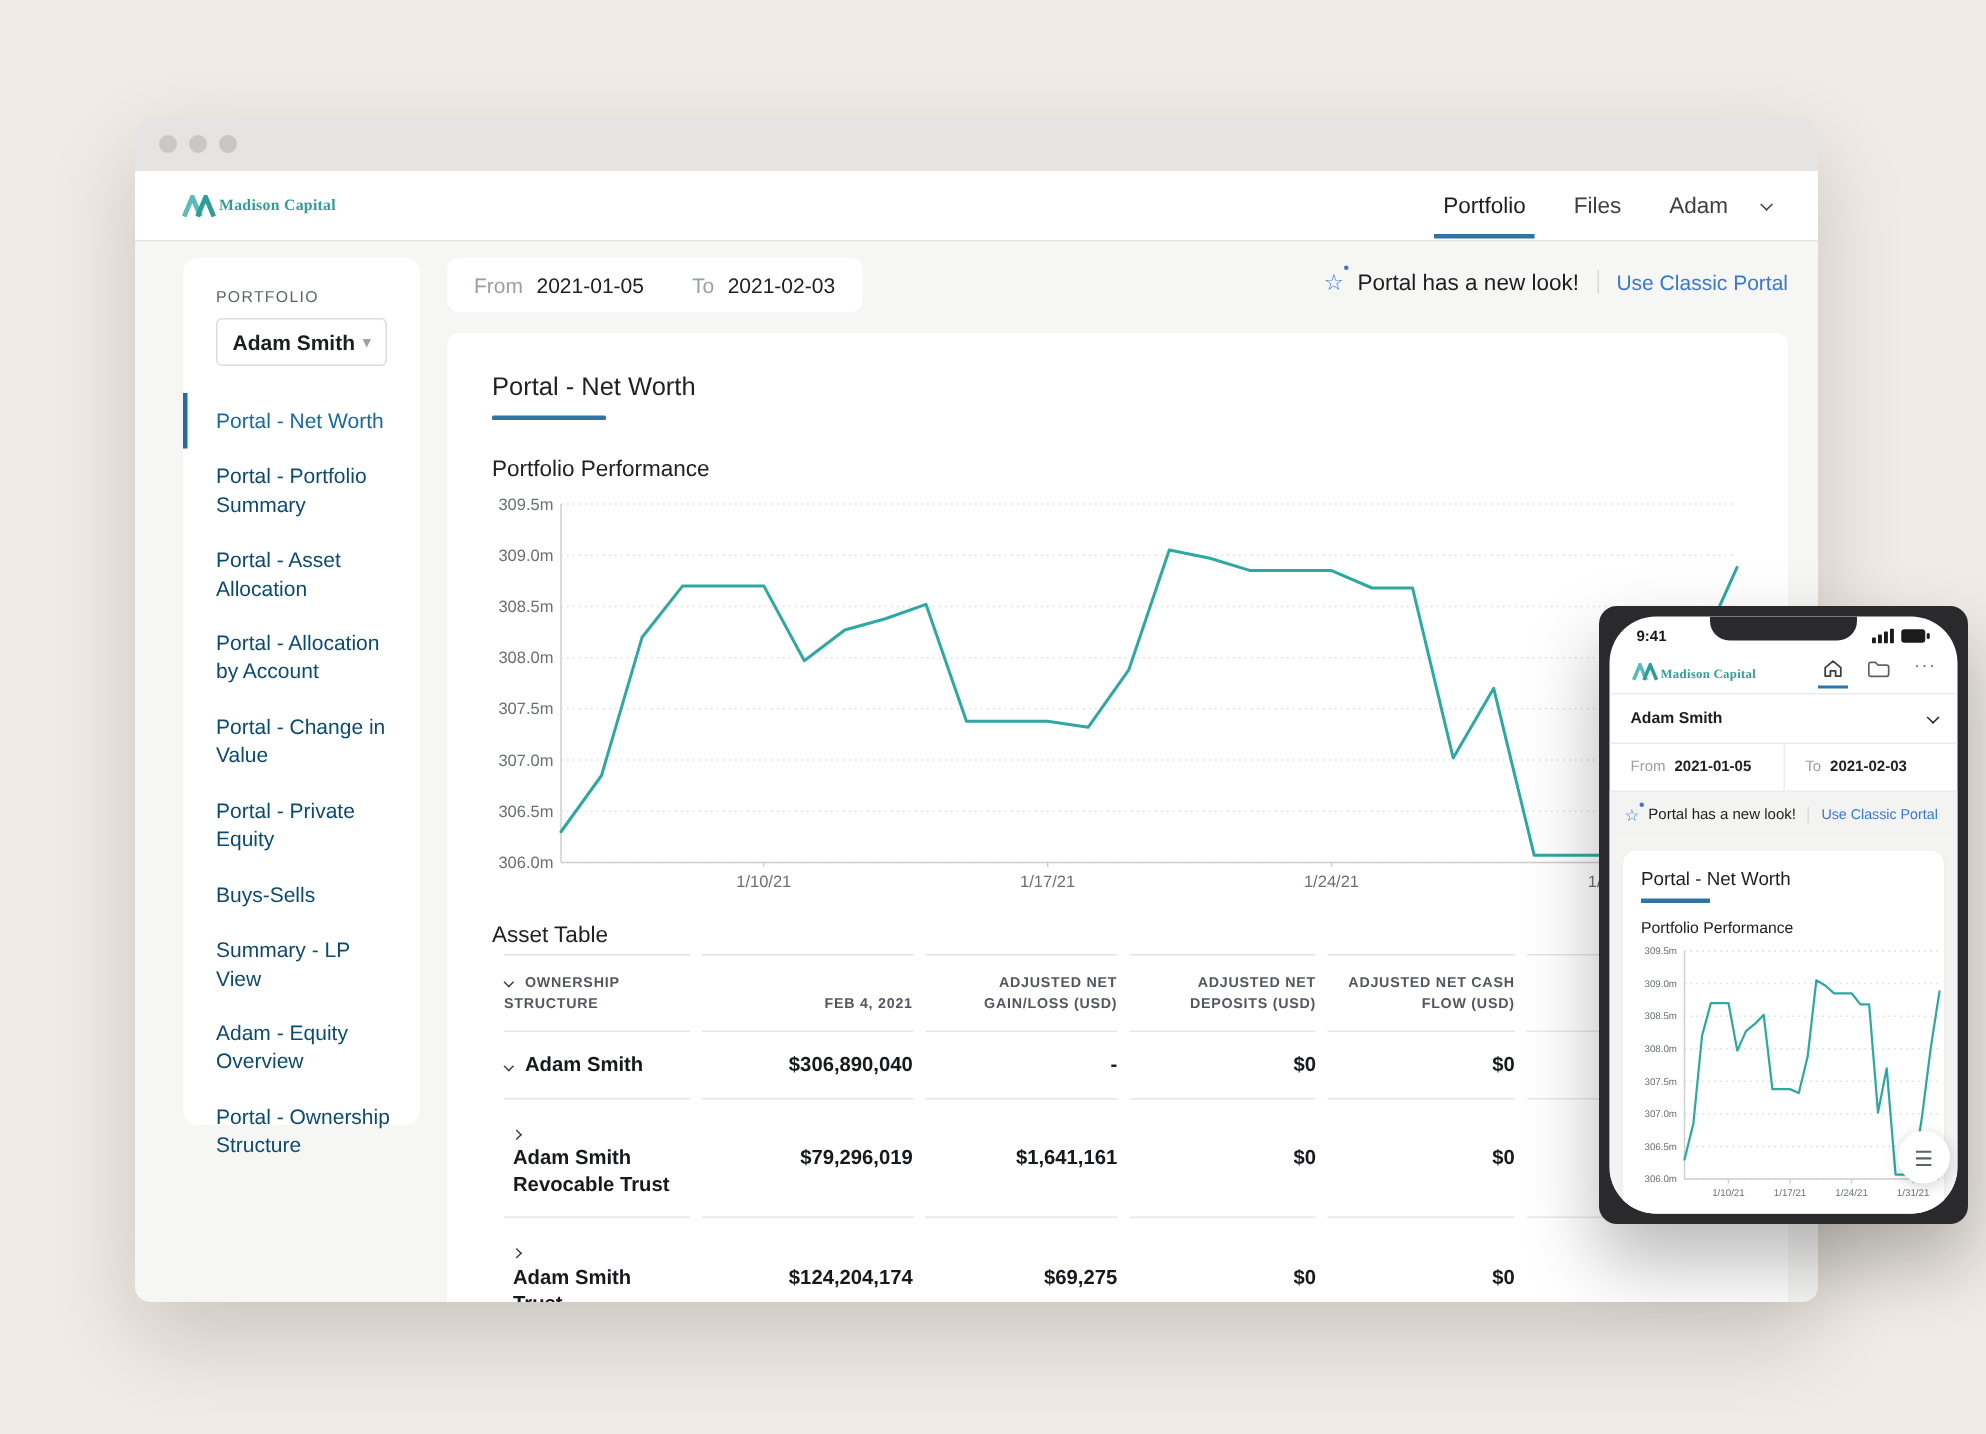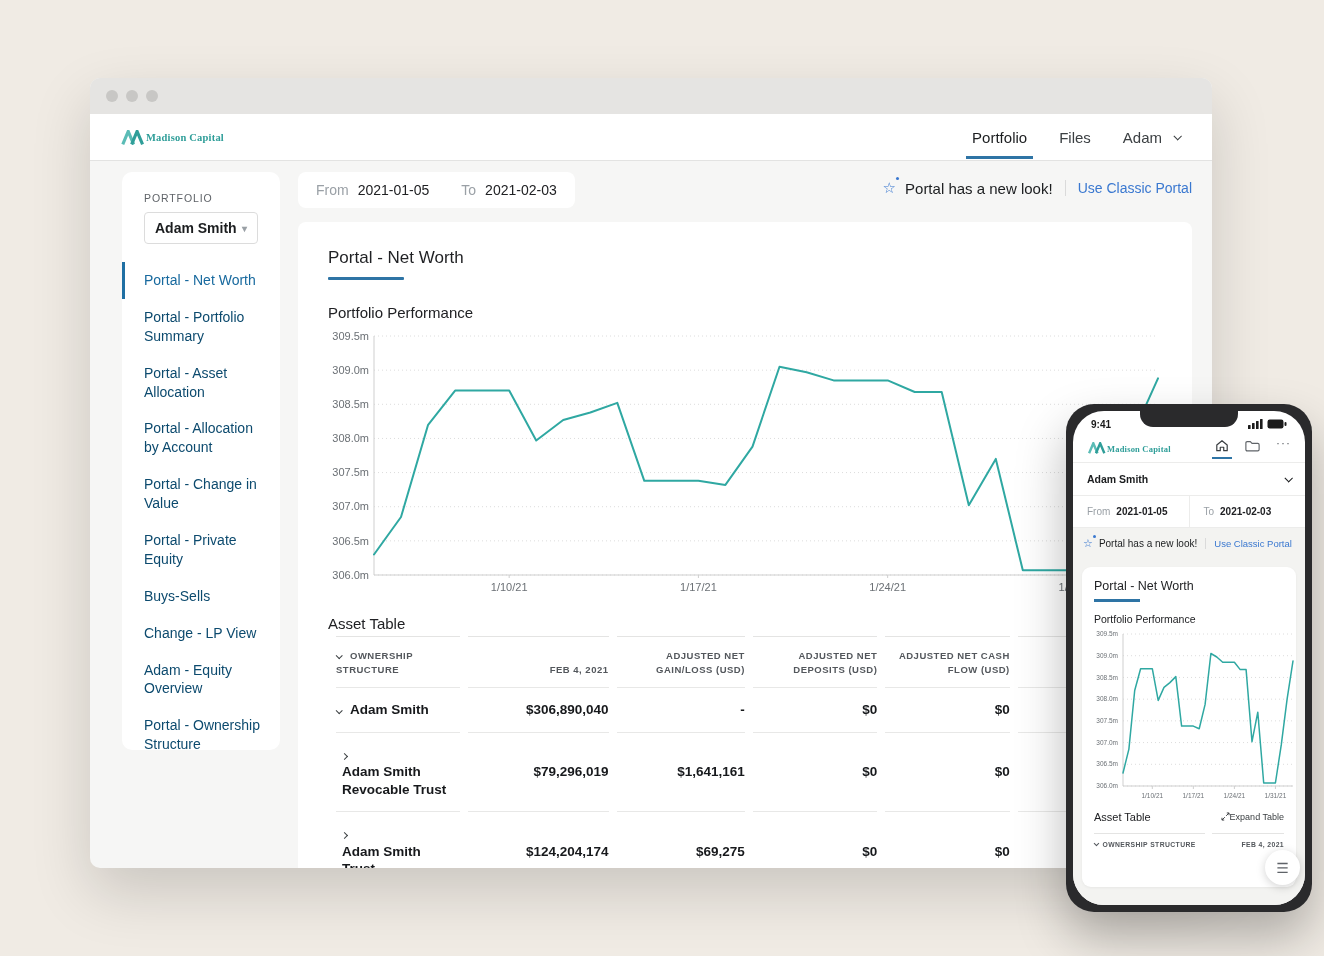--- a/index.html
+++ b/index.html
@@ -10,21 +10,21 @@
   .window { position:absolute; left:90px; top:78px; width:1122px; height:790px; background:#f6f6f5; border-radius:10px; box-shadow:0 24px 60px rgba(0,0,0,.16); overflow:hidden; }
   .titlebar { height:36px; background:#e5e4e2; display:flex; align-items:center; padding:0 16px; gap:8px; }
   .tl-dot { width:12px; height:12px; border-radius:50%; background:#c8c7c5; }
   .navbar { height:47px; background:#fff; border-bottom:1px solid #e3e3e2; display:flex; align-items:center; justify-content:space-between; padding:0 30px; }
   .brand { display:flex; align-items:center; line-height:1; }
   .brand-word { font-family:"Liberation Serif", serif; font-weight:bold; color:#2f9e99; font-size:10.5px; margin-top:2px; letter-spacing:.2px; }
   .nav-tabs { display:flex; align-items:center; gap:28px; font-size:15px; color:#3c4043; }
   .nav-tab { position:relative; padding:13px 2px; cursor:default; }
   .nav-tab.active { color:#1b1d1f; }
   .nav-tab.active::after { content:""; position:absolute; left:-4px; right:-4px; bottom:0; height:3px; background:#2e74a5; }
-  .nav-user { display:flex; align-items:center; gap:12px; }
+  .nav-user { display:flex; align-items:center; gap:22px; }
   .chev { display:inline-block; width:6px; height:6px; border-right:1.6px solid currentColor; border-bottom:1.6px solid currentColor; transform:rotate(45deg) translateY(-1px); }
   .chev.right { transform:rotate(-45deg); }
 
   
   .sidebar { position:absolute; left:32px; top:94px; width:158px; height:578px; background:#fff; border-radius:10px; padding:20px 0 20px; }
   .sb-label { font-size:10.5px; letter-spacing:.9px; color:#5f6368; margin:0 0 8px 22px; }
   .sb-select { margin:0 22px 6px; border:1px solid #dcdcdc; border-radius:4px; padding:7px 10px; display:flex; align-items:center; justify-content:space-between; font-size:14px; font-weight:bold; color:#1b1d1f; background:#fff; }
   .sb-caret { color:#9aa0a6; font-size:10px; }
   .sb-items { margin-top:18px; }
   .sb-item { padding:9px 14px 9px 22px; font-size:14px; color:#0c4a6e; line-height:1.35; cursor:default; }
@@ -53,21 +53,21 @@
   .asset th { border-top:1px solid #e4e4e3; font-size:9.5px; letter-spacing:.5px; color:#53575c; font-weight:bold; text-align:right; vertical-align:bottom; padding:12px 0 10px; line-height:1.45; }
   .asset th.c-name { text-align:left; }
   .asset td { border-top:1px solid #e8e8e7; font-size:13.5px; font-weight:bold; color:#17191c; text-align:right; padding:13px 0; line-height:1.3; vertical-align:middle; }
   .asset td.c-name { text-align:left; }
   .asset .chev { color:#3c4043; margin-right:9px; width:5px; height:5px; }
   .asset tr.child .c-name { padding-left:6px;margin-left:48px; }
   .asset td .nm { display:inline-block; vertical-align:middle; max-width:105px; }
   .col-name{width:16%;} .col-a{width:18%;} .col-b{width:16.5%;} .col-c{width:16%;} .col-d{width:16%;} .col-e{width:17.5%;}
 
   
-  .phone { position:absolute; left:1066px; top:404px; width:246px; height:508px; background:#2a2a2c; border-radius:28px; padding:7px; box-shadow:0 25px 50px rgba(0,0,0,.28); z-index:10; }
+  .phone { position:absolute; left:1066px; top:404px; width:246px; height:412px; background:#2a2a2c; border-radius:12px; padding:7px; box-shadow:0 25px 50px rgba(0,0,0,.28); z-index:10; }
   .screen { position:relative; width:100%; height:100%; background:#fff; border-radius:31px; overflow:hidden; }
   .notch { position:absolute; left:50%; transform:translateX(-50%); top:0; width:98px; height:16px; background:#2a2a2c; border-radius:0 0 13px 13px; }
   .statusbar { height:24px; display:flex; align-items:center; justify-content:space-between; padding:2px 18px 0; font-size:10px; font-weight:bold; color:#1b1b1b; }
   .status-right { display:flex; align-items:center; gap:4px; }
   .p-header { display:flex; align-items:flex-end; justify-content:space-between; padding:4px 14px 8px; border-bottom:1px solid #ececeb; }
   .p-icons { display:flex; align-items:center; gap:16px; color:#5f6368; padding-bottom:2px; }
   .p-ic { position:relative; display:flex; }
   .p-ic.active { color:#3c4043; }
   .p-ic.active::after { content:""; position:absolute; left:-3px; right:-3px; bottom:-7px; height:2px; background:#2e74a5; }
   .p-more { font-size:12px; letter-spacing:1px; color:#5f6368; line-height:.4; padding-bottom:4px; }
@@ -128,21 +128,21 @@
       <span class="sb-caret">▾</span>
     </div>
     <div class="sb-items">
       <div class="sb-item active">Portal - Net Worth</div>
       <div class="sb-item">Portal - Portfolio Summary</div>
       <div class="sb-item">Portal - Asset Allocation</div>
       <div class="sb-item">Portal - Allocation by Account</div>
       <div class="sb-item">Portal - Change in Value</div>
       <div class="sb-item">Portal - Private Equity</div>
       <div class="sb-item">Buys-Sells</div>
-      <div class="sb-item">Change - LP View</div>
+      <div class="sb-item">Summary - LP View</div>
       <div class="sb-item">Adam - Equity Overview</div>
       <div class="sb-item">Portal - Ownership Structure</div>
     </div>
   </div>
 
   <div class="date-pill">
     <span class="muted">From</span>
     <span>2021-01-05</span>
     <span class="date-gap"></span>
     <span class="muted">To</span>

